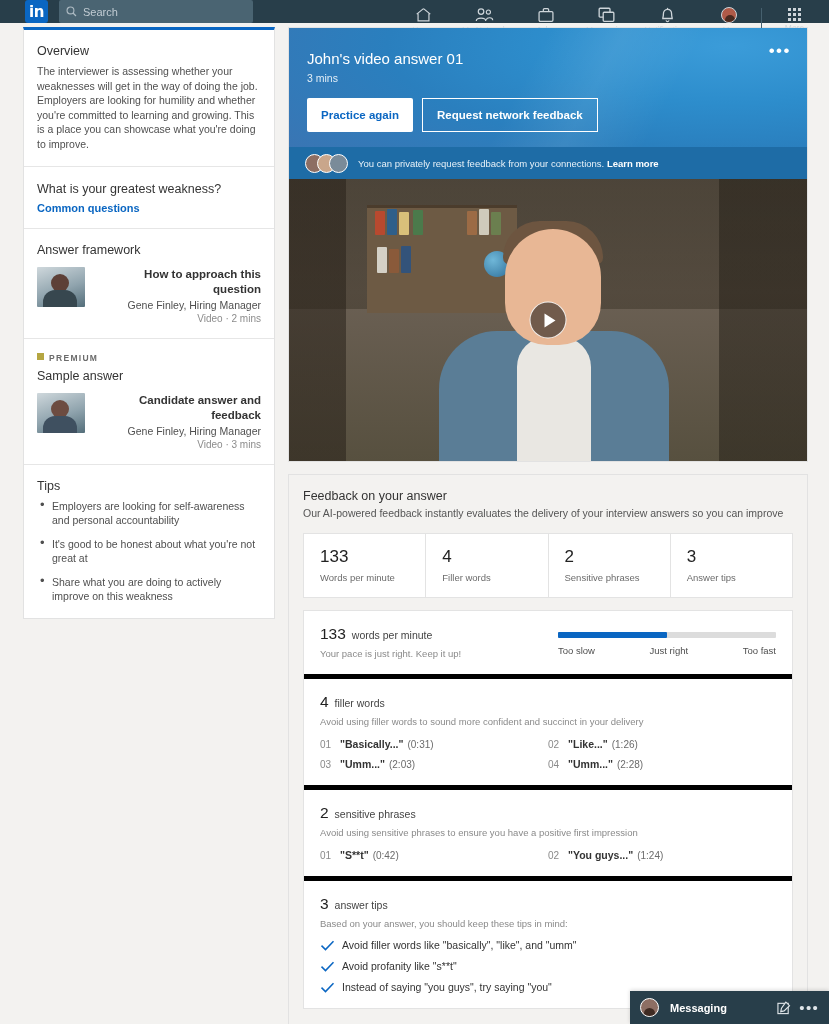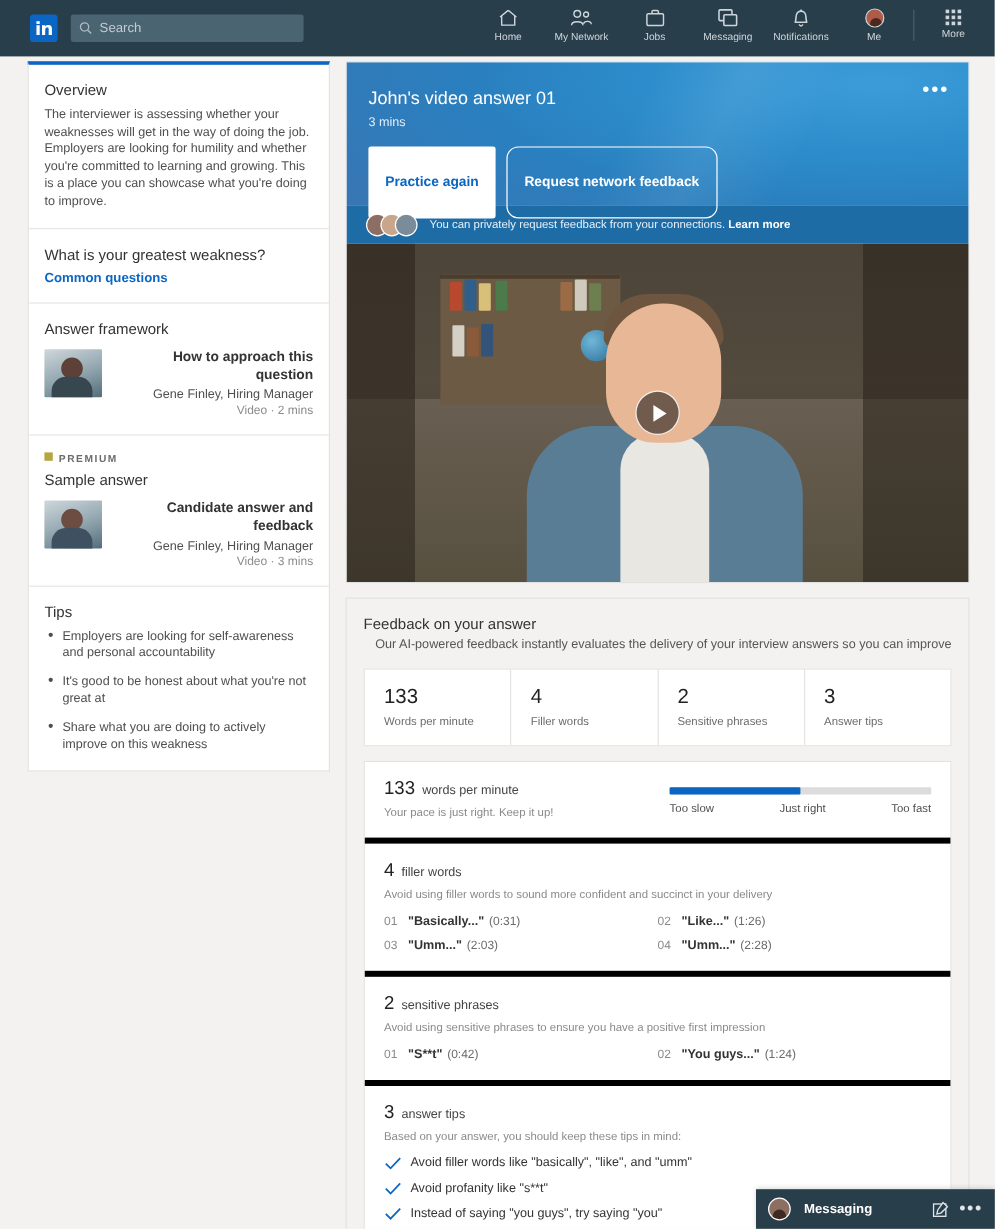--- a/index.html
+++ b/index.html
@@ -5,21 +5,21 @@
   * { box-sizing: border-box; margin: 0; padding: 0; }
   html, body {
     width: 829px; height: 1024px;
     background: #f3f2f0;
     font-family: "Liberation Sans", sans-serif;
     overflow: hidden;
   }
 
   
   .navbar {
-    height: 47px; width: 829px;
+    height: 23px; width: 829px;
     background: #283e4a;
     display: flex; align-items: center;
     position: relative;
   }
   .nav-logo {
     width: 23px; height: 23px;
     background: #0a66c2;
     border-radius: 3px;
     margin-left: 25px;
     color: #fff; font-weight: bold; font-size: 15px;
@@ -133,21 +133,21 @@
   .vtitle { font-size: 15px; color: #fff; position: relative; }
   .vsub { font-size: 10.5px; color: #e2eef7; margin-top: 5px; position: relative; }
   .vbtns { display: flex; gap: 9px; margin-top: 14px; position: relative; }
   .btn-solid {
     background: #fff; color: #0a66c2; font-size: 11.5px; font-weight: bold;
     border: none; border-radius: 2px; padding: 7px 14px; cursor: pointer;
     font-family: "Liberation Sans", sans-serif;
   }
   .btn-outline {
     background: transparent; color: #fff; font-size: 11.5px; font-weight: bold;
-    border: 1px solid #fff; border-radius: 10px; padding: 23px 14px; cursor: pointer;
+    border: 1px solid #fff; border-radius: 0; padding: 10px 14px; cursor: pointer;
     font-family: "Liberation Sans", sans-serif;
   }
   .vmenu {
     position: absolute; right: 16px; top: 18px; color: #fff;
     font-size: 17px; letter-spacing: 1.5px; cursor: pointer; line-height: 10px;
   }
   .vnotice {
     height: 32px; background: #1e6ca6; display: flex; align-items: center; padding-left: 16px;
   }
   .avatars { display: flex; position: relative; }
@@ -206,21 +206,21 @@
   }
   .playbtn .tri {
     width: 0; height: 0; border-left: 11px solid #fff;
     border-top: 7px solid transparent; border-bottom: 7px solid transparent;
     margin-left: 4px;
   }
 
   
   .fb-wrap { margin-top: 12px; background: #f3f2f0; border: 1px solid #e2e2e2; padding: 14px 14px 16px 14px; }
   .fb-title { font-size: 12.5px; color: #333; }
-  .fb-sub { font-size: 10.5px; color: #555; margin-top: 3px; line-height: 14px; text-align: right; }
+  .fb-sub { font-size: 10.5px; color: #555; margin-top: 3px; line-height: 14px; }
 
   .stats { display: flex; background: #fff; border: 1px solid #e3e3e3; margin-top: 13px; }
   .stat { flex: 1; padding: 13px 0 14px 16px; border-right: 1px solid #e3e3e3; }
   .stat:last-child { border-right: none; }
   .stat .num { font-size: 17px; color: #222; line-height: 20px; }
   .stat .cap { font-size: 9.5px; color: #6b6b6b; margin-top: 5px; }
 
   .section { background: #fff; border: 1px solid #e3e3e3; border-top: none; }
   .stats + .section { margin-top: 12px; border-top: 1px solid #e3e3e3; }
   .sec-pad { padding: 14px 16px 15px 16px; border-bottom: 5px solid #000000; }

